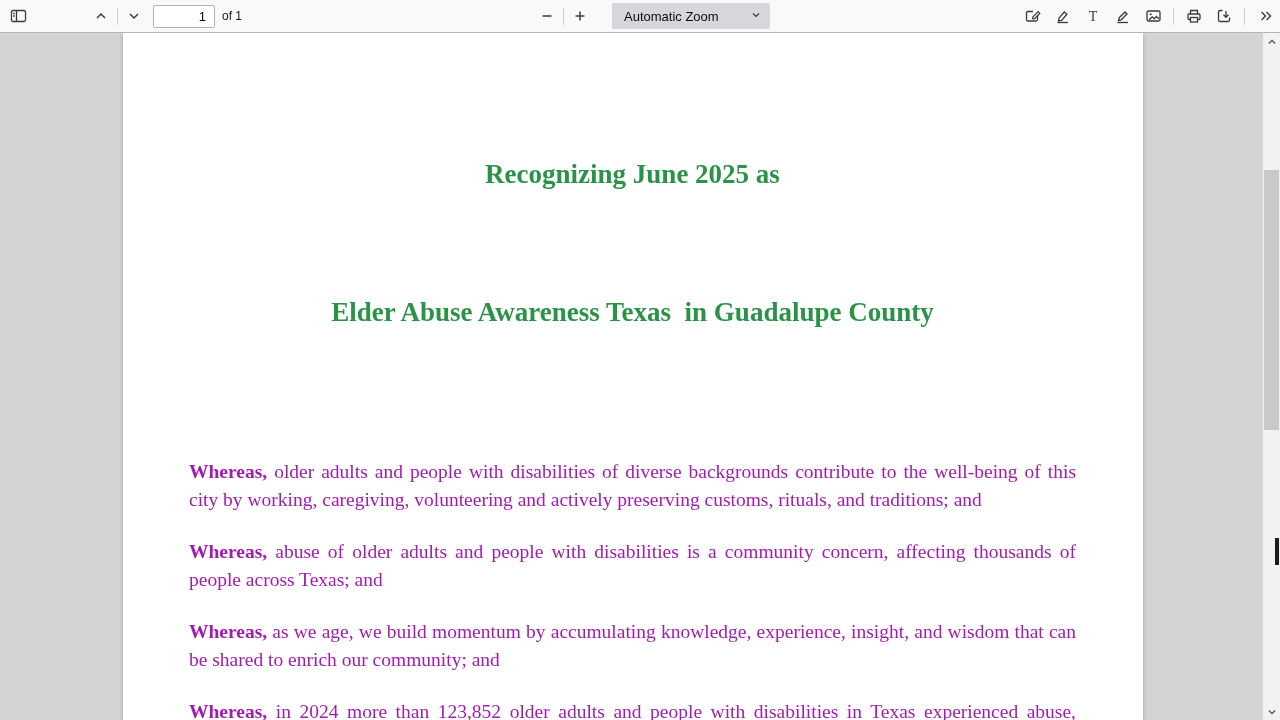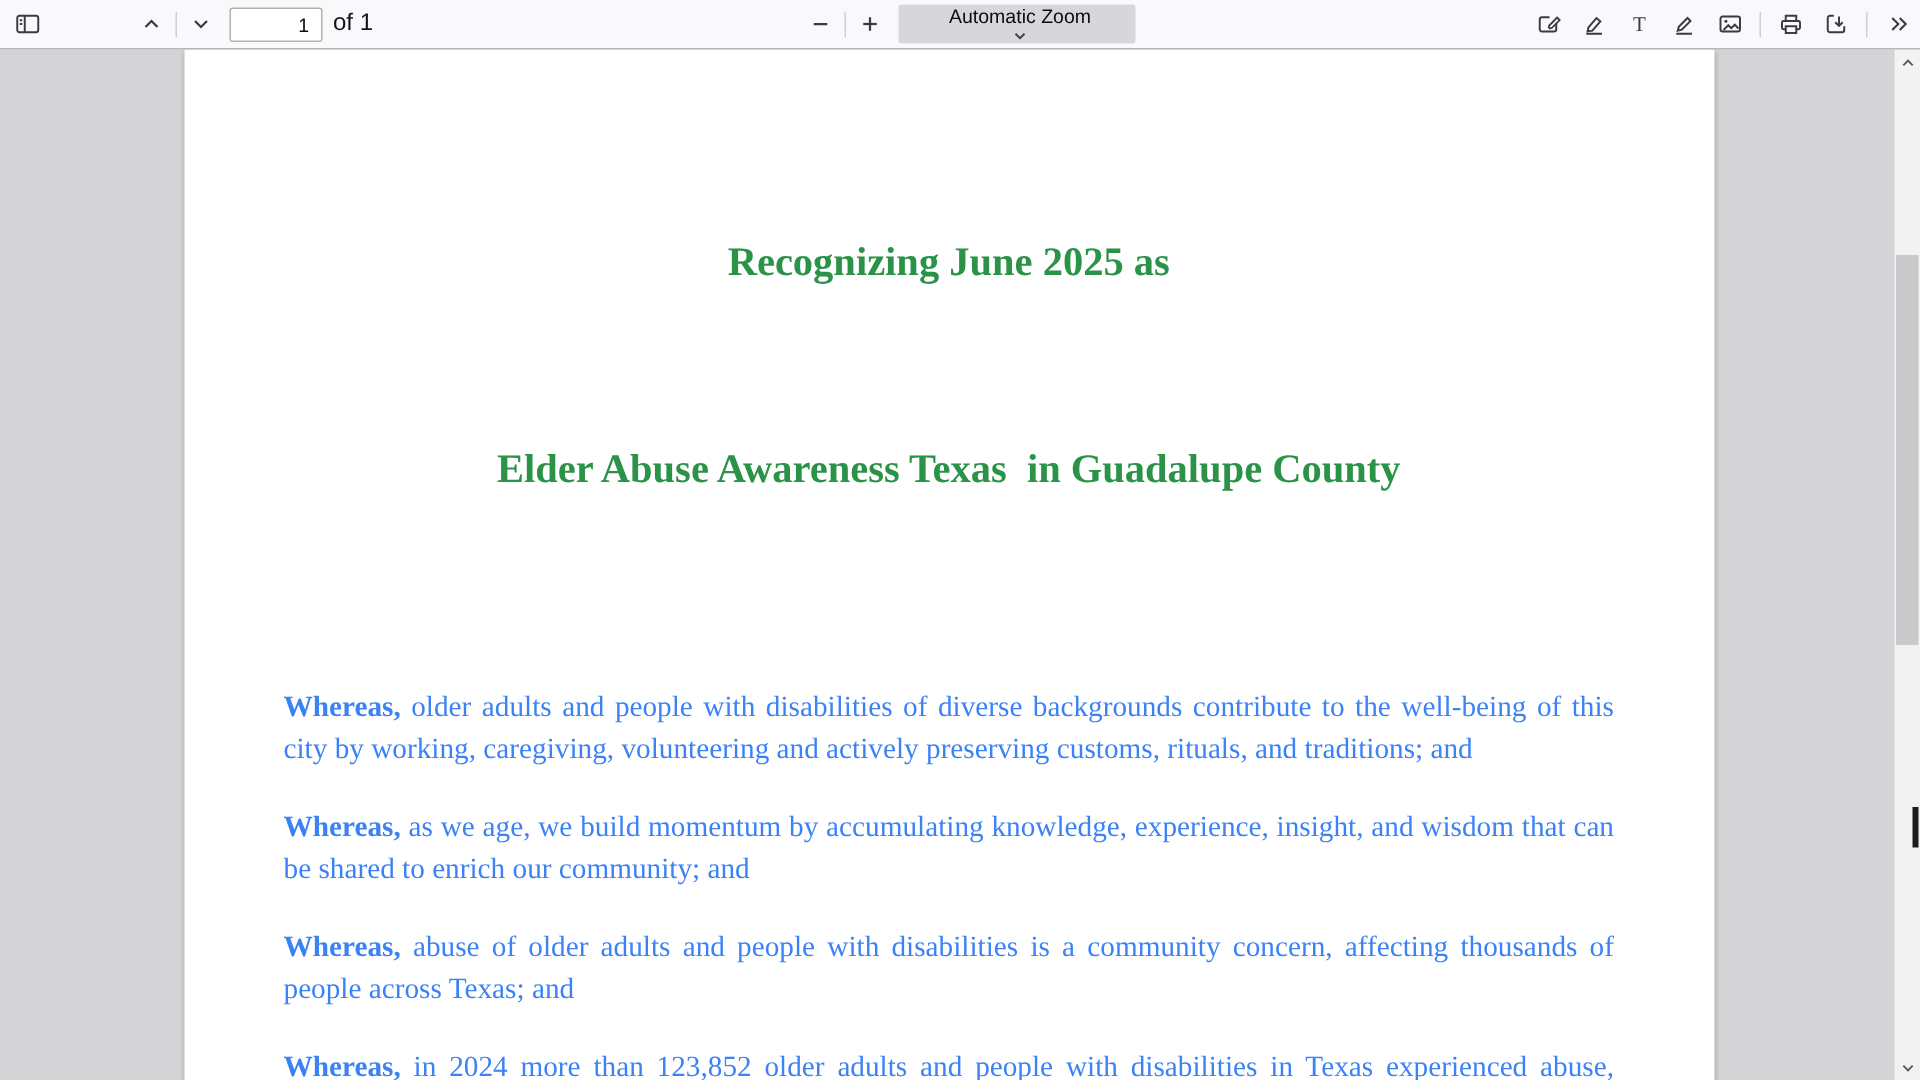--- a/index.html
+++ b/index.html
@@ -11,36 +11,36 @@
     background:#f9f9fb;border-bottom:1px solid #b6b6b8;z-index:10;
     display:flex;align-items:center;color:#3b3b3f;}
   .tb-btn{width:26px;height:26px;border:none;background:transparent;border-radius:3px;
     display:flex;align-items:center;justify-content:center;color:#3b3b3f;padding:0;}
   .tb-btn svg{display:block;}
   .tb-sep{width:1px;height:17px;background:#cfcfd3;margin:0 3px;}
   .pager{position:absolute;left:88px;top:0;height:32px;display:flex;align-items:center;}
   .page-input{width:48px;height:21px;border:1px solid #b1b1b3;border-radius:2px;
     background:#fff;text-align:right;padding:0 8px 0 4px;font-size:13px;color:#0c0c0d;
     font-family:"Liberation Sans",sans-serif;margin-left:6px;}
-  .of-label{font-size:16px;color:#15141a;margin-left:7px;}
+  .of-label{font-size:12px;color:#15141a;margin-left:7px;}
   .zoomgrp{position:absolute;left:534px;top:0;height:32px;display:flex;align-items:center;}
-  .zoom-select{margin-left:6px;width:138px;height:26px;background:#d7d7db;border-radius:2px;
+  .zoom-select{margin-left:19px;width:138px;height:26px;background:#d7d7db;border-radius:2px;
     display:flex;align-items:center;justify-content:space-between;padding:0 8px 0 12px;
-    font-size:13px;color:#0c0c0d;flex-direction:column;}
+    font-size:13px;color:#0c0c0d;}
   .rightgrp{position:absolute;right:2px;top:0;height:32px;display:flex;align-items:center;gap:4px;}
 
   
   .page{position:absolute;left:123px;top:33px;width:1020px;height:780px;background:#ffffff;
     box-shadow:0 1px 4px rgba(0,0,0,.25);}
   .page-inner{padding:26px 67px 0 66px;}
   .doc-title{font-family:"Liberation Serif",serif;font-weight:bold;font-size:27px;
     line-height:46px;text-align:center;white-space:pre-wrap;}
   .doc-body{margin-top:31px;}
   .doc-body p{font-family:"Liberation Serif",serif;font-size:19.5px;line-height:28px;
-    color:#3b82f6;text-align:justify;margin:0 0 24px 0;}
+    color:#a21caf;text-align:justify;margin:0 0 24px 0;}
   .doc-body p b{font-weight:bold;}
 
   
   .scrollbar{position:absolute;right:0;top:33px;width:17px;height:687px;background:#f2f2f3;}
   .sb-arrow{position:absolute;left:0;width:17px;height:17px;display:flex;align-items:center;
     justify-content:center;color:#565656;}
   .sb-arrow.up{top:0;} .sb-arrow.down{bottom:0;}
   .sb-thumb{position:absolute;left:1px;top:137px;width:15px;height:260px;background:#c9c9cc;}
   .sb-mark{position:absolute;left:12px;top:505px;width:4px;height:27px;background:#1c1c1c;}
 </style>
@@ -181,22 +181,22 @@
   </div>
 
   <div class="page">
     <div class="page-inner">
       <div class="doc-title" style="color:#2b9348;">
         <div>Recognizing June 2025 as</div>
         <div>Elder Abuse Awareness Texas  in Guadalupe County</div>
       </div>
       <div class="doc-body">
         <p><b>Whereas,</b><span> older adults and people with disabilities of diverse backgrounds contribute to the well-being of this city by working, caregiving, volunteering and actively preserving customs, rituals, and traditions; and</span></p>
+        <p><b>Whereas,</b><span> abuse of older adults and people with disabilities is a community concern, affecting thousands of people across Texas; and</span></p>
         <p><b>Whereas,</b><span> as we age, we build momentum by accumulating knowledge, experience, insight, and wisdom that can be shared to enrich our community; and</span></p>
-        <p><b>Whereas,</b><span> abuse of older adults and people with disabilities is a community concern, affecting thousands of people across Texas; and</span></p>
         <p><b>Whereas,</b><span> in 2024 more than 123,852 older adults and people with disabilities in Texas experienced abuse, including 590 individuals in Guadalupe County; and</span></p>
 
       </div>
     </div>
   </div>
 
   <div class="scrollbar">
     <div class="sb-arrow up">
       <svg width="10" height="10" viewBox="0 0 16 16" fill="none" stroke="currentColor" stroke-width="2">
         <path d="M3 10.5L8 5.5l5 5"></path>

